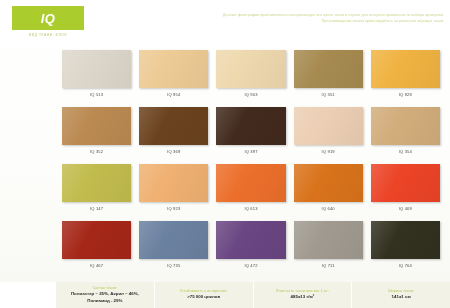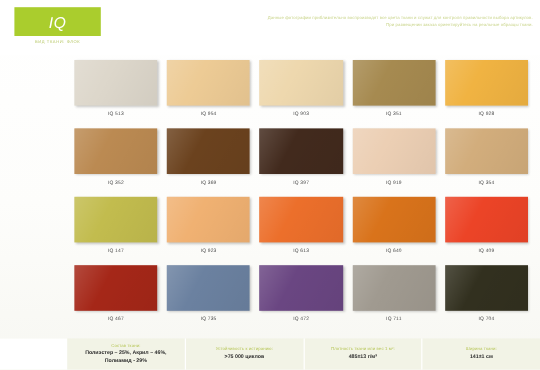--- a/index.html
+++ b/index.html
@@ -22,21 +22,21 @@
   }
   .logo-block{
     position:absolute;left:12px;top:6px;width:72px;
   }
   .logo-badge{
     width:72px;height:24px;
     background:#aacd2d;
     display:flex;align-items:center;justify-content:center;
   }
   .logo-badge span{
-    font-style:italic;font-weight:normal;
+    font-style:italic;font-weight:bold;
     font-size:13px;color:#ffffff;letter-spacing:.5px;
     line-height:1;
   }
   .logo-tagline{
     margin-top:3px;
     text-align:center;
     font-size:3.4px;
     letter-spacing:.5px;
     color:#b9c96a;
     white-space:nowrap;

